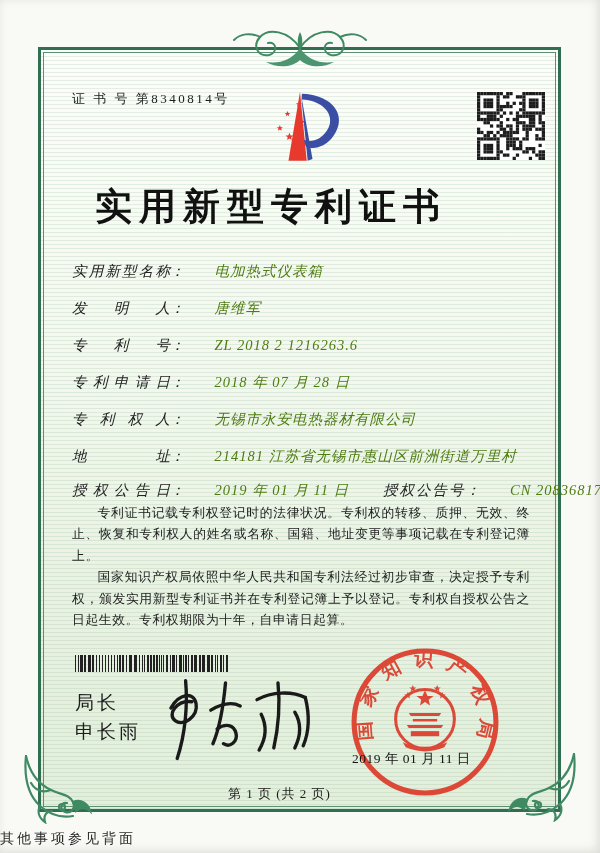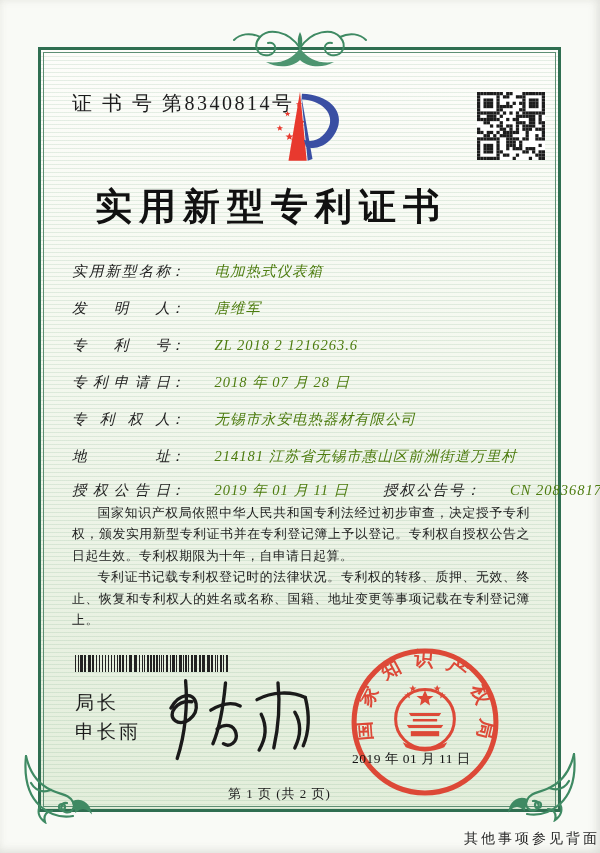--- a/index.html
+++ b/index.html
@@ -20,21 +20,21 @@
       linear-gradient(180deg,#fdfdfa 0%, #f4f8ef 40%, #e9f1e2 75%, #e3eedb 100%);
   }
   .cert-border::after {
     content:""; position:absolute; inset:2px; border:1px solid #5d8f74; pointer-events:none;
   }
   svg.orn { position:absolute; }
   .orn-top { left:200px; top:20px; width:200px; height:56px; }
   .orn-bl  { left:20px;  top:752px; width:78px; height:72px; transform:scaleX(-1); }
   .orn-br  { left:502px; top:750px; width:78px; height:72px; }
   
-  .cert-number { position:absolute; left:72px; top:90px; font-size:20px; letter-spacing:2.5px; }
+  .cert-number { position:absolute; left:72px; top:90px; font-size:13px; letter-spacing:2.5px; }
   .logo { position:absolute; left:251px; top:85px; width:98px; height:96px; }
   .qr { position:absolute; left:477px; top:92px; width:68px; height:68px; background:#fff; }
   .title { position:absolute; left:38px; width:466px; top:182px; text-align:center;
            font-size:37px; font-weight:600; letter-spacing:7px; color:#111; }
   
   .fields { position:absolute; left:72px; top:253px; width:460px; font-size:14.5px;font-style:italic; }
   .field-row { display:flex; align-items:baseline; height:37px; line-height:37px; white-space:nowrap; }
   .field-row.compact { height:31px; line-height:31px; }
   .flabel { display:inline-block; width:98px; text-align:justify; text-align-last:justify; color:#222; }
   .fcolon { margin-right:9px; }
@@ -45,21 +45,21 @@
   .body-text { position:absolute; left:72px; top:503px; width:458px;
                font-size:12.8px; line-height:21.4px; text-align:justify; letter-spacing:.6px; color:#1d1d1d; }
   .body-text p { text-indent:2em; }
   
   .barcode { position:absolute; left:75px; top:655px; width:156px; height:17px; }
   .sig-block { position:absolute; left:75px; top:690px; font-size:19px; letter-spacing:3px; line-height:29px;font-family:Liberation Mono, monospace; }
   .sig-image { position:absolute; left:152px; top:668px; width:168px; height:100px; }
   .seal { position:absolute; left:349px; top:646px; width:152px; height:152px; opacity:.92; }
   .seal-date { position:absolute; left:352px; top:750px; font-size:13.5px; letter-spacing:.5px; color:#151515; }
   .page-info { position:absolute; left:38px; width:483px; top:785px; text-align:center; font-size:13px; letter-spacing:1px; }
-  .back-note { position:absolute; left:0; width:600px; top:830px; text-align:right; font-size:14px; letter-spacing:3px; color:#2a2a2a; }
+  .back-note { position:absolute; left:0; width:600px; top:830px; text-align:left; font-size:14px; letter-spacing:3px; color:#2a2a2a; }
 </style>
 </head>
 <body>
 
 <div class="page">
 
   <div class="cert-border"></div>
 
   <svg class="orn orn-top" viewBox="0 0 200 56">
     <g fill="none" stroke="#3f8a63" stroke-width="2" stroke-linecap="round">
@@ -393,22 +393,22 @@
       <span>
         <span class="flabel">授权公告日</span><span class="fcolon">：</span><span class="fvalue">2019 年 01 月 11 日</span>
       </span>
       <span class="pair2">
         <span class="flabel">授权公告号</span><span class="fcolon">：</span><span class="fvalue">CN 208368176 U</span>
       </span>
     </div>
   </div>
 
   <div class="body-text">
+    <p>专利证书记载专利权登记时的法律状况。专利权的转移、质押、无效、终止、恢复和专利权人的姓名或名称、国籍、地址变更等事项记载在专利登记簿上。</p>
     <p>国家知识产权局依照中华人民共和国专利法经过初步审查，决定授予专利权，颁发实用新型专利证书并在专利登记簿上予以登记。专利权自授权公告之日起生效。专利权期限为十年，自申请日起算。</p>
-    <p>专利证书记载专利权登记时的法律状况。专利权的转移、质押、无效、终止、恢复和专利权人的姓名或名称、国籍、地址变更等事项记载在专利登记簿上。</p>
   </div>
 
   <svg class="barcode" id="barcode-svg" viewBox="0 0 156 17" preserveAspectRatio="none">
       <rect x="0" y="0" width="1" height="17" fill="#222"></rect>
       <rect x="3" y="0" width="1" height="17" fill="#222"></rect>
       <rect x="5" y="0" width="3" height="17" fill="#222"></rect>
       <rect x="9" y="0" width="2" height="17" fill="#222"></rect>
       <rect x="13" y="0" width="3" height="17" fill="#222"></rect>
       <rect x="17" y="0" width="2" height="17" fill="#222"></rect>
       <rect x="21" y="0" width="1" height="17" fill="#222"></rect>

